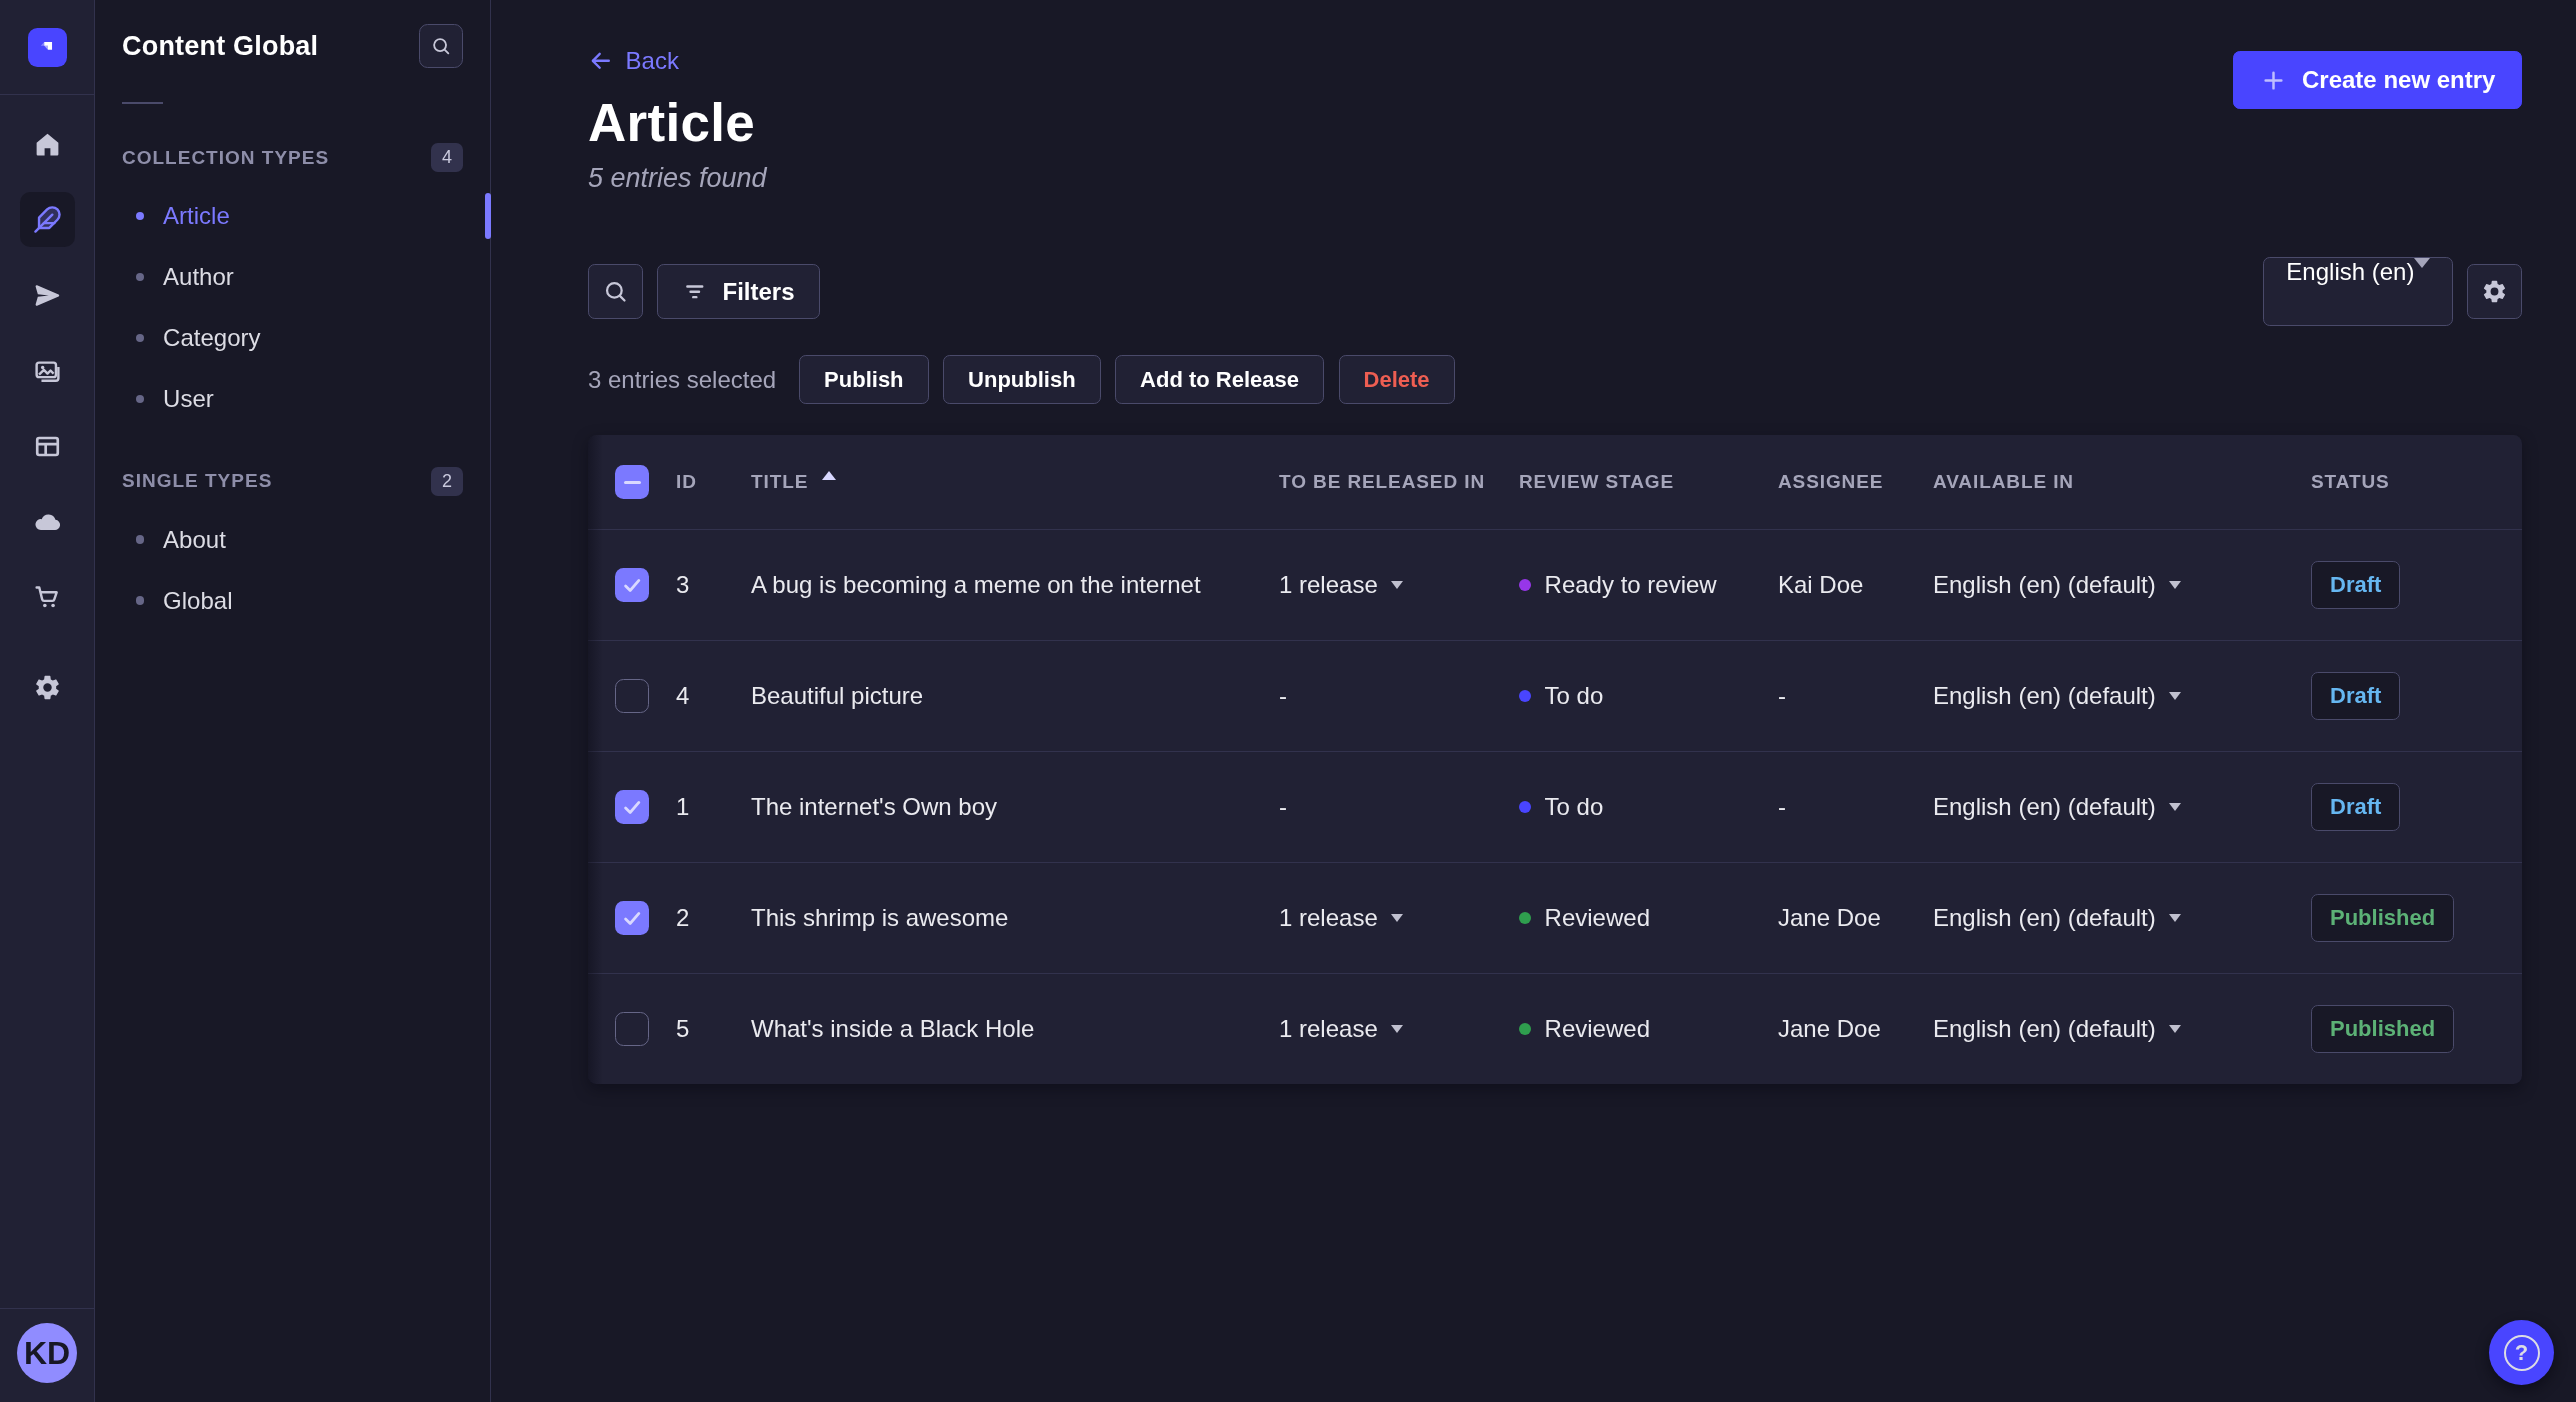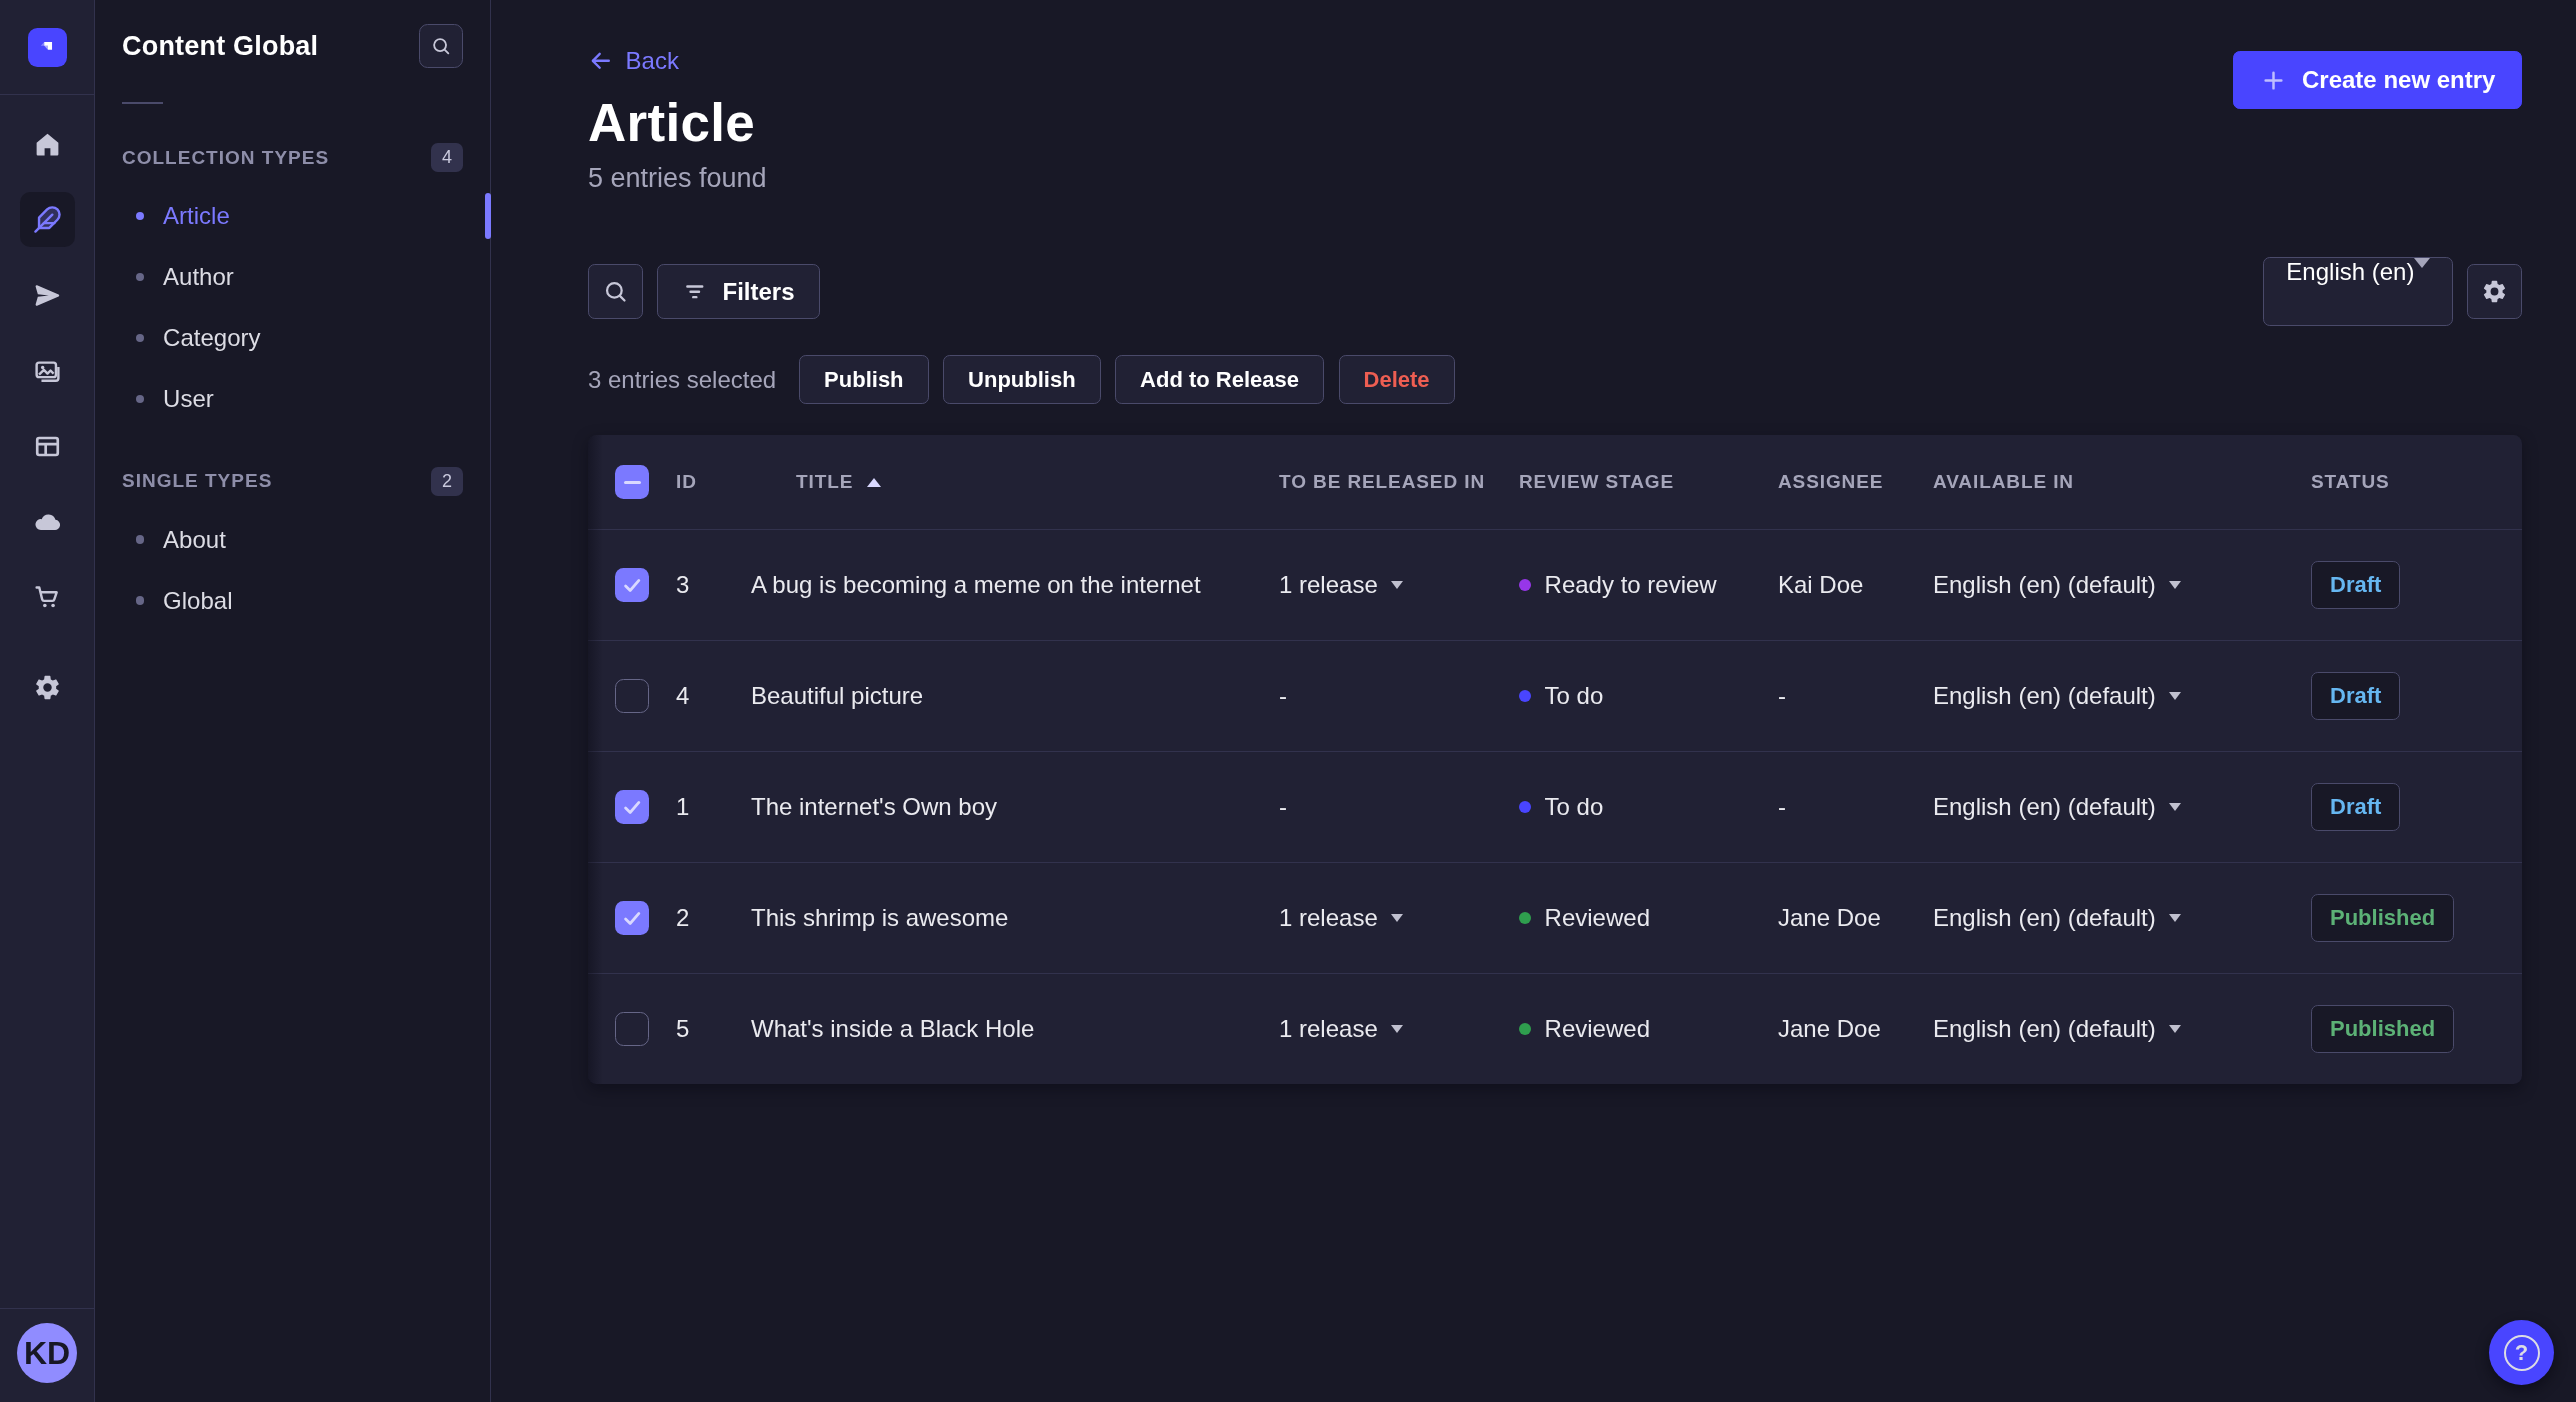--- a/index.html
+++ b/index.html
@@ -43,21 +43,21 @@
   .nav-item.active .bullet { background:#7b79ff; }
   .active-bar { position:absolute; right:-28px; top:7.7px; bottom:7.7px; width:6px; border-radius:3.4px; background:#7b79ff; }
 
   
   .main { flex:1; padding:0 54px 0 97px; position:relative; }
   .page-header { position:relative; padding-top:47px; }
   .back-link { display:inline-flex; align-items:center; gap:12px; color:#7b79ff; font-size:24px;
                text-decoration:none; cursor:pointer; }
   .back-link svg { width:25.6px; height:25.6px; }
   .page-title { font-size:53px; font-weight:700; margin:15.3px 0 10.2px; letter-spacing:0.3px; }
-  .subtitle { font-size:27px; color:#a5a5ba; }
+  .subtitle { font-size:27px; color:#a5a5ba;font-style:italic; }
   .create-btn { position:absolute; top:51px; right:0; height:58px; padding:0 25.6px;
                 background:#4945ff; border:0.9px solid #4945ff; border-radius:6.8px; color:#fff;
                 font-size:24px; font-weight:600; display:inline-flex; align-items:center; gap:15.3px; cursor:pointer;
                 font-family:inherit; }
   .create-btn svg { width:27px; height:27px; color:rgba(255,255,255,.65); }
 
   .toolbar { display:flex; justify-content:space-between; align-items:center; margin-top:63px; }
   .tb-left, .tb-right { display:flex; gap:13.6px; align-items:center; }
   .icon-btn { width:55px; height:55px; border-radius:6.8px; border:0.9px solid #4a4a6a; background:#212134;
               color:#c7c7d8; display:grid; place-items:center; cursor:pointer; }
@@ -84,21 +84,21 @@
   
   .table { margin-top:31px; background:#212134; border-radius:8.5px; position:relative;
            box-shadow:0 5.1px 15.3px rgba(3,3,12,.35); overflow:hidden; }
   .table::before { content:''; position:absolute; left:0; top:0; bottom:0; width:15.3px;
                    background:linear-gradient(to right, rgba(10,10,20,.45), transparent); pointer-events:none; }
   .trow { display:grid; grid-template-columns:61px 75px 528px 240px 259px 155px 378px 1fr;
           align-items:center; padding:0 27px; }
   .trow.thead { height:94px; }
   .trow.tbody-row { height:111px; border-top:0.9px solid #32324d; font-size:24px; color:#eaeaef; cursor:pointer; }
   .col { font-size:19px; font-weight:700; color:#a5a5ba; letter-spacing:0.9px; }
-  .title-head { display:flex; align-items:center; gap:13.6px; cursor:pointer;margin-left:45px; }
+  .title-head { display:flex; align-items:flex-start; gap:13.6px; cursor:pointer; }
 
   .checkbox { width:34px; height:34px; border-radius:8.5px; border:1.7px solid #666687; background:transparent;
               display:grid; place-items:center; cursor:pointer; }
   .checkbox .check { display:none; width:22px; height:22px; }
   .checkbox.checked { border:none; background:#7b79ff; }
   .checkbox.checked .check { display:block; }
   .checkbox.indeterminate { border:none; background:#7b79ff; }
   .checkbox.indeterminate::after { content:''; width:17px; height:3.4px; border-radius:1.7px; background:#d9d8ff; }
 
   .release-cell, .stage-cell, .locale-cell { display:flex; align-items:center; gap:13.6px; }

